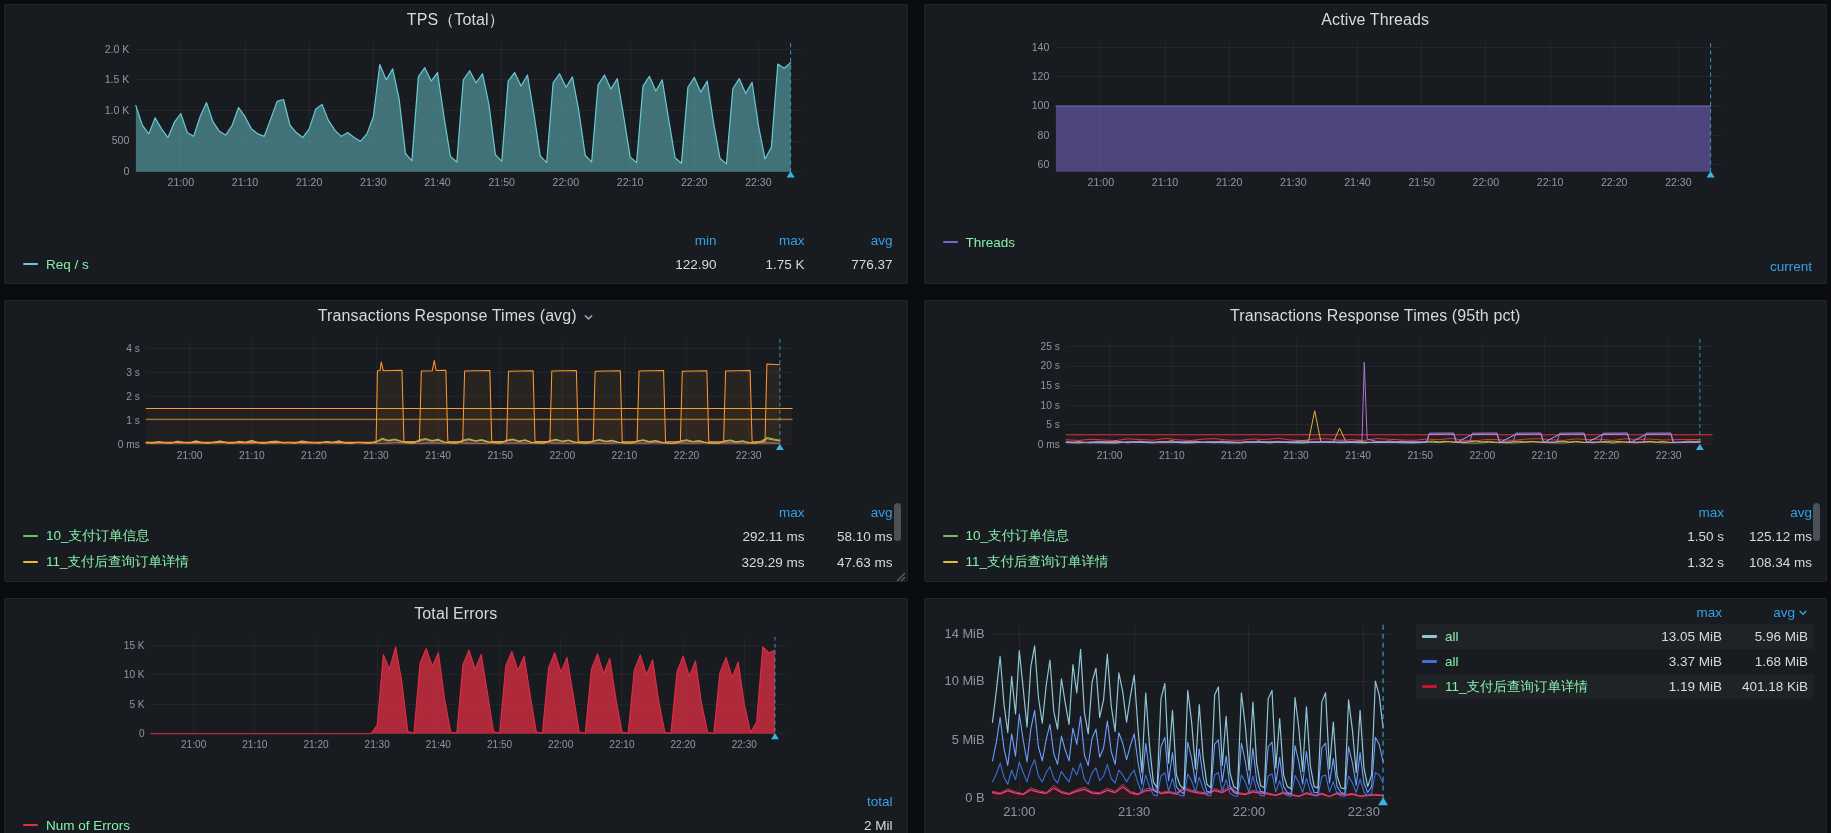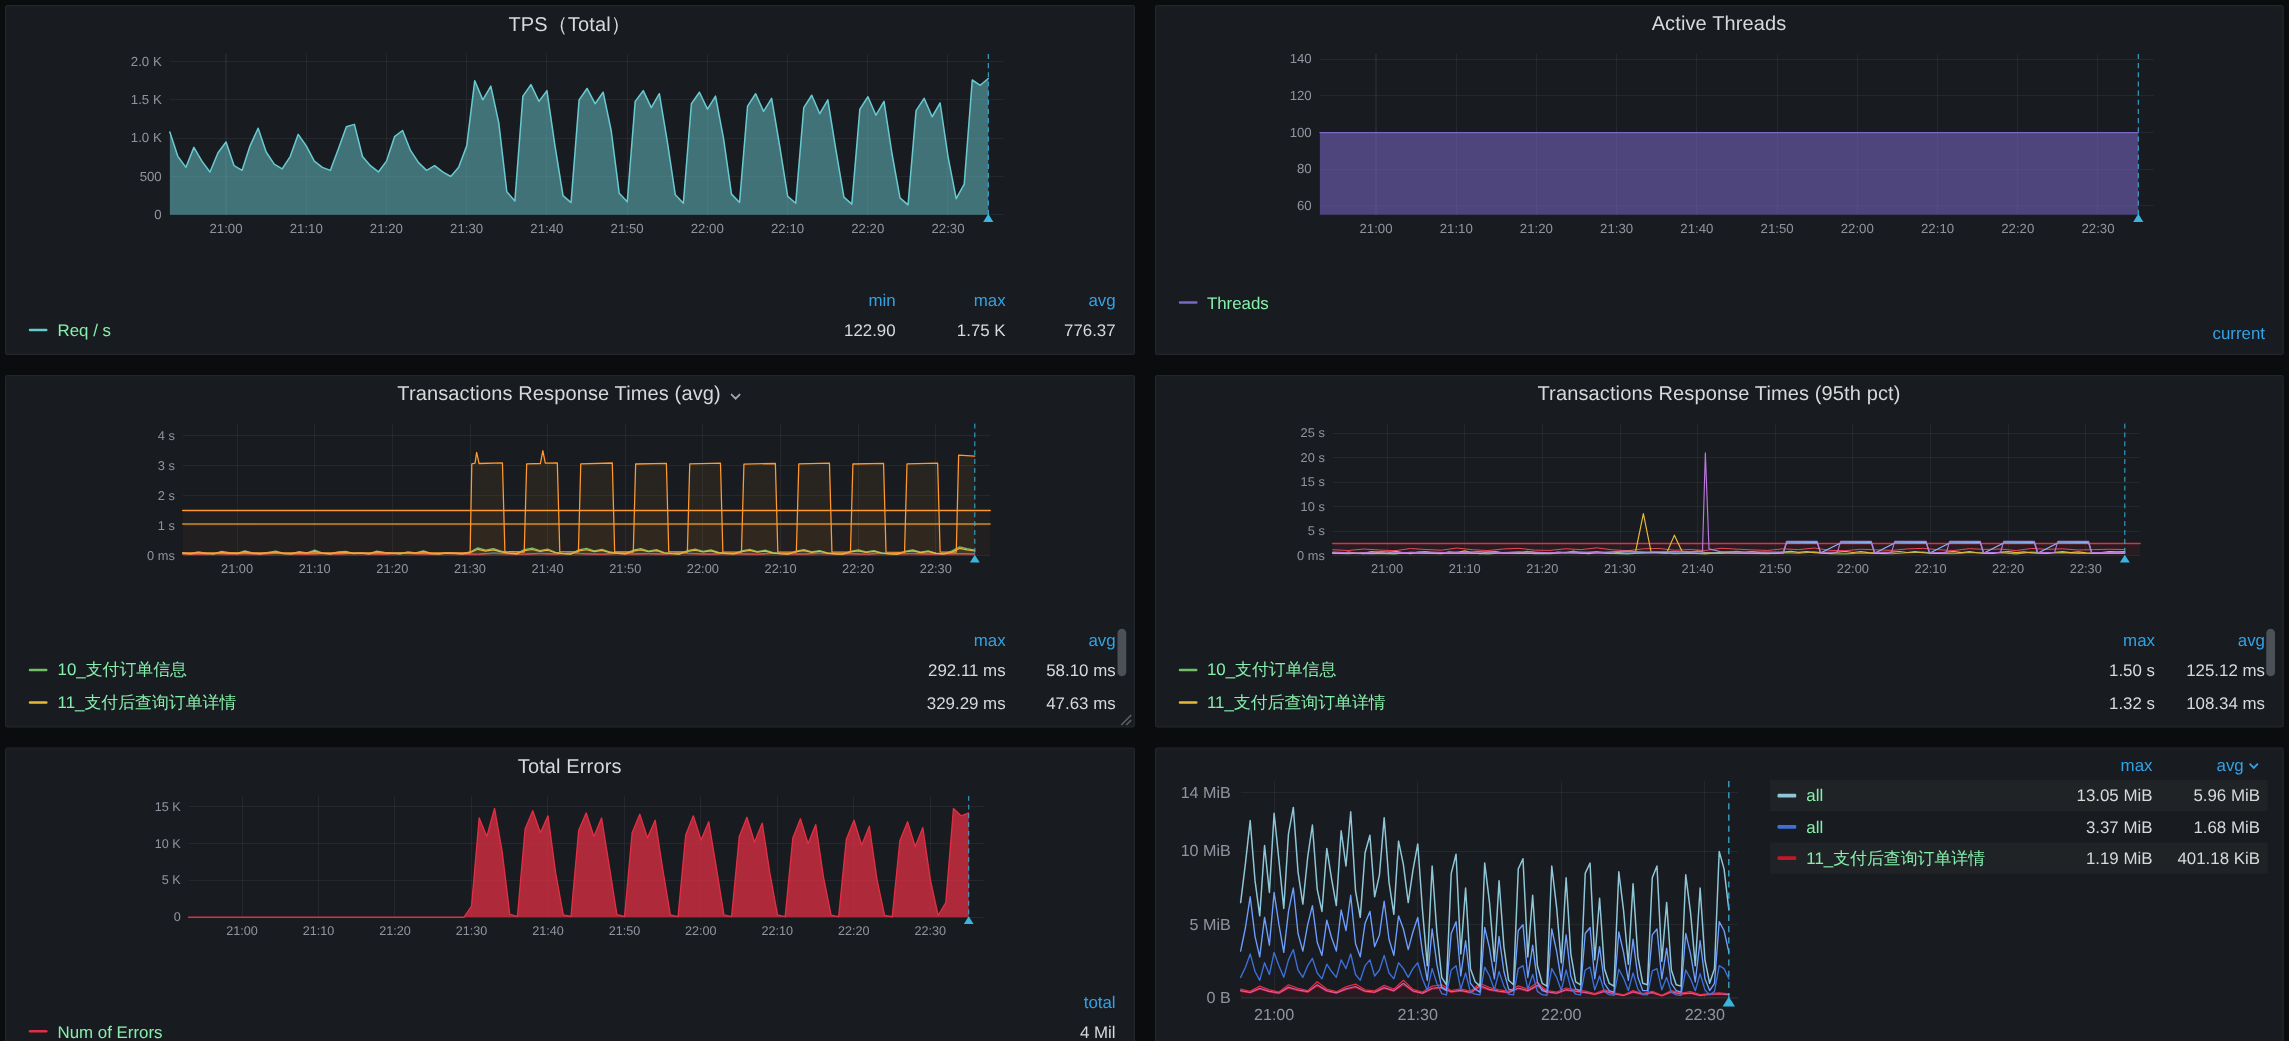--- a/index.html
+++ b/index.html
@@ -350,21 +350,21 @@
     </div>
     <div class="legend">
       <div class="lrow">
         <span class="spacer"></span>
         <span class="col hdr">total</span>
       </div>
       <div class="lrow series">
         <span class="dashline" style="background: rgb(224, 47, 68);"></span>
         <span class="sname">Num of Errors</span>
         <span class="spacer"></span>
-        <span class="col val">4 Mil</span>
+        <span class="col val">2 Mil</span>
       </div>
     </div>
   </section>
 
   <section class="panel">
     <div class="net-body">
       <div class="net-chart">
         <svg class="chart" viewBox="0 0 475.5 211">
             <line x1="58" x2="459.5" y1="185" y2="185" stroke="rgba(204,204,220,0.07)" stroke-width="1" shape-rendering="crispEdges"></line>
             <text x="50" y="189" text-anchor="end">0 B</text>

